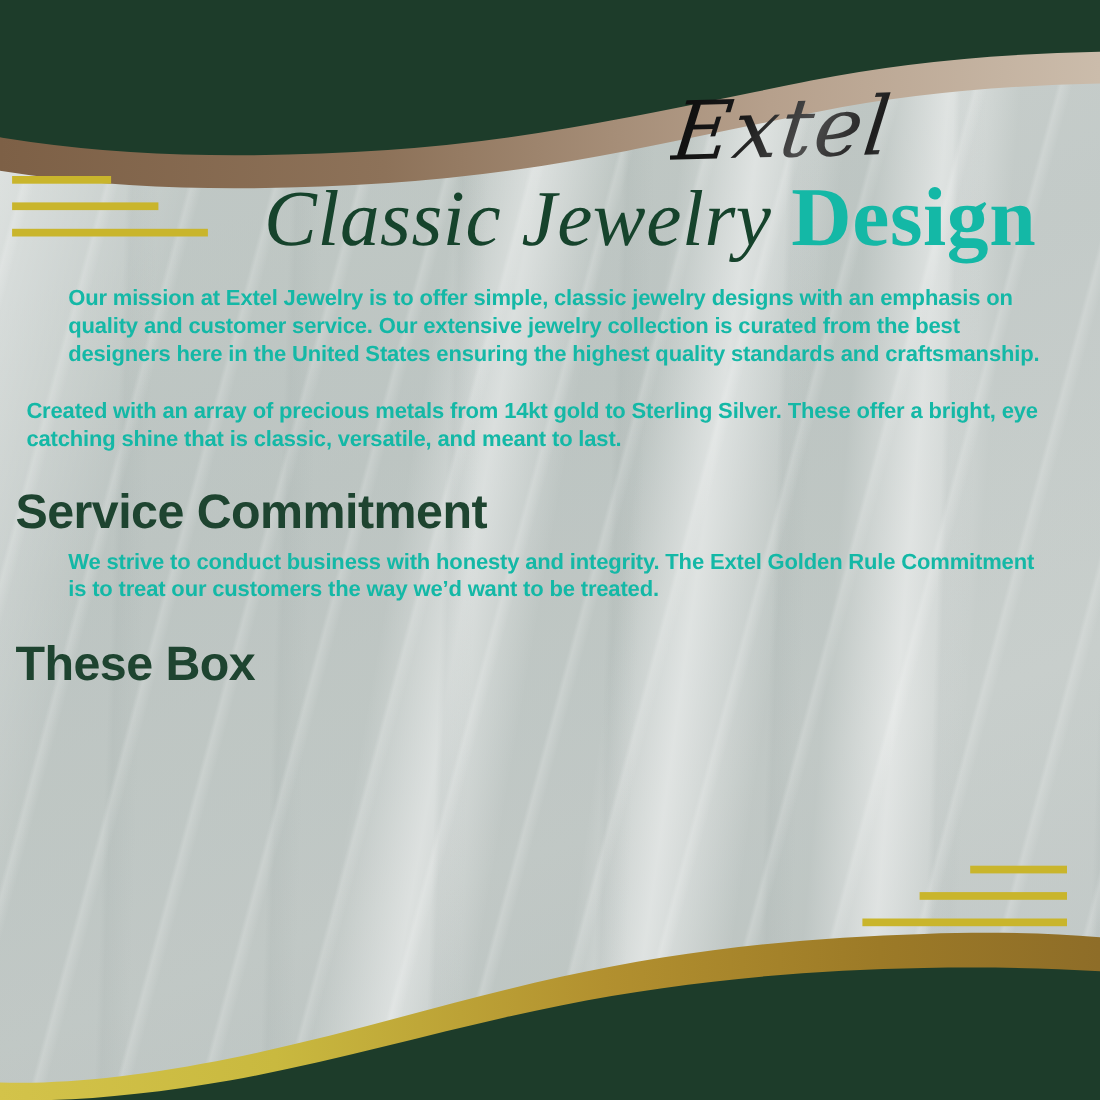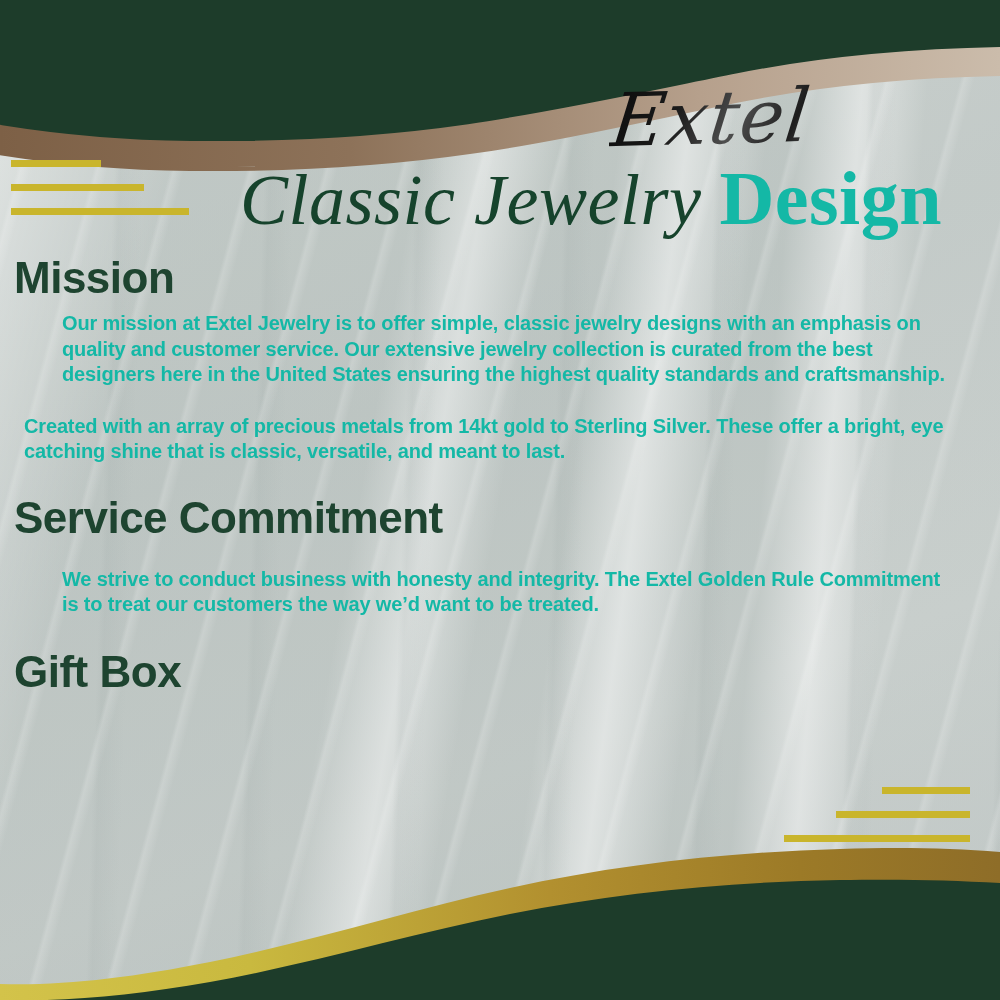--- a/index.html
+++ b/index.html
@@ -160,21 +160,21 @@
     letter-spacing:-0.15px;
   }
 
   .sec-mission   { margin-top:0px; }
   .sec-mission   .section-body { margin-top:7px; padding-right:32px; }
 
   .sec-materials { margin-top:26px; }
   .sec-materials .section-body { margin-top:7px; padding-right:40px;padding-left:24px; }
 
   .sec-service   { margin-top:27px; }
-  .sec-service   .section-body { margin-top:23px; padding-right:56px; }
+  .sec-service   .section-body { margin-top:7px; padding-right:56px; }
 
   .sec-gift      { margin-top:28px; }
   .sec-gift      .section-body { margin-top:9px; padding-right:250px; }
 </style>
 </head>
 <body>
 
 <div id="poster">
 
   <div class="paper"></div>
@@ -214,35 +214,34 @@
 
   <div class="logo-extel">Extel</div>
 
   <div class="headline">
     <span class="headline-classic">Classic Jewelry</span><span class="headline-design">Design</span>
   </div>
 
   <div class="content">
 
     <div class="section sec-mission">
-      <div class="section-heading">Mission</div>
       <div class="section-body">Our mission at Extel Jewelry is to offer simple, classic jewelry designs with an emphasis on quality and customer service. Our extensive jewelry collection is curated from the best designers here in the United States ensuring the highest quality standards and craftsmanship.</div>
     </div>
 
     <div class="section sec-materials">
       <div class="section-body">Created with an array of precious metals from 14kt gold to Sterling Silver. These offer a bright, eye catching shine that is classic, versatile, and meant to last.</div>
     </div>
 
     <div class="section sec-service">
       <div class="section-heading">Service Commitment</div>
       <div class="section-body">We strive to conduct business with honesty and integrity. The Extel Golden Rule Commitment is to treat our customers the way we’d want to be treated.</div>
     </div>
 
     <div class="section sec-gift">
-      <div class="section-heading">Gift Box</div>
+      <div class="section-heading">These Box</div>
     </div>
 
   </div>
 
   <div class="line-group bottom-right">
     <div class="deco-line" style="width:88px"></div>
     <div class="deco-line" style="width:134px"></div>
     <div class="deco-line" style="width:186px"></div>
   </div>
 

